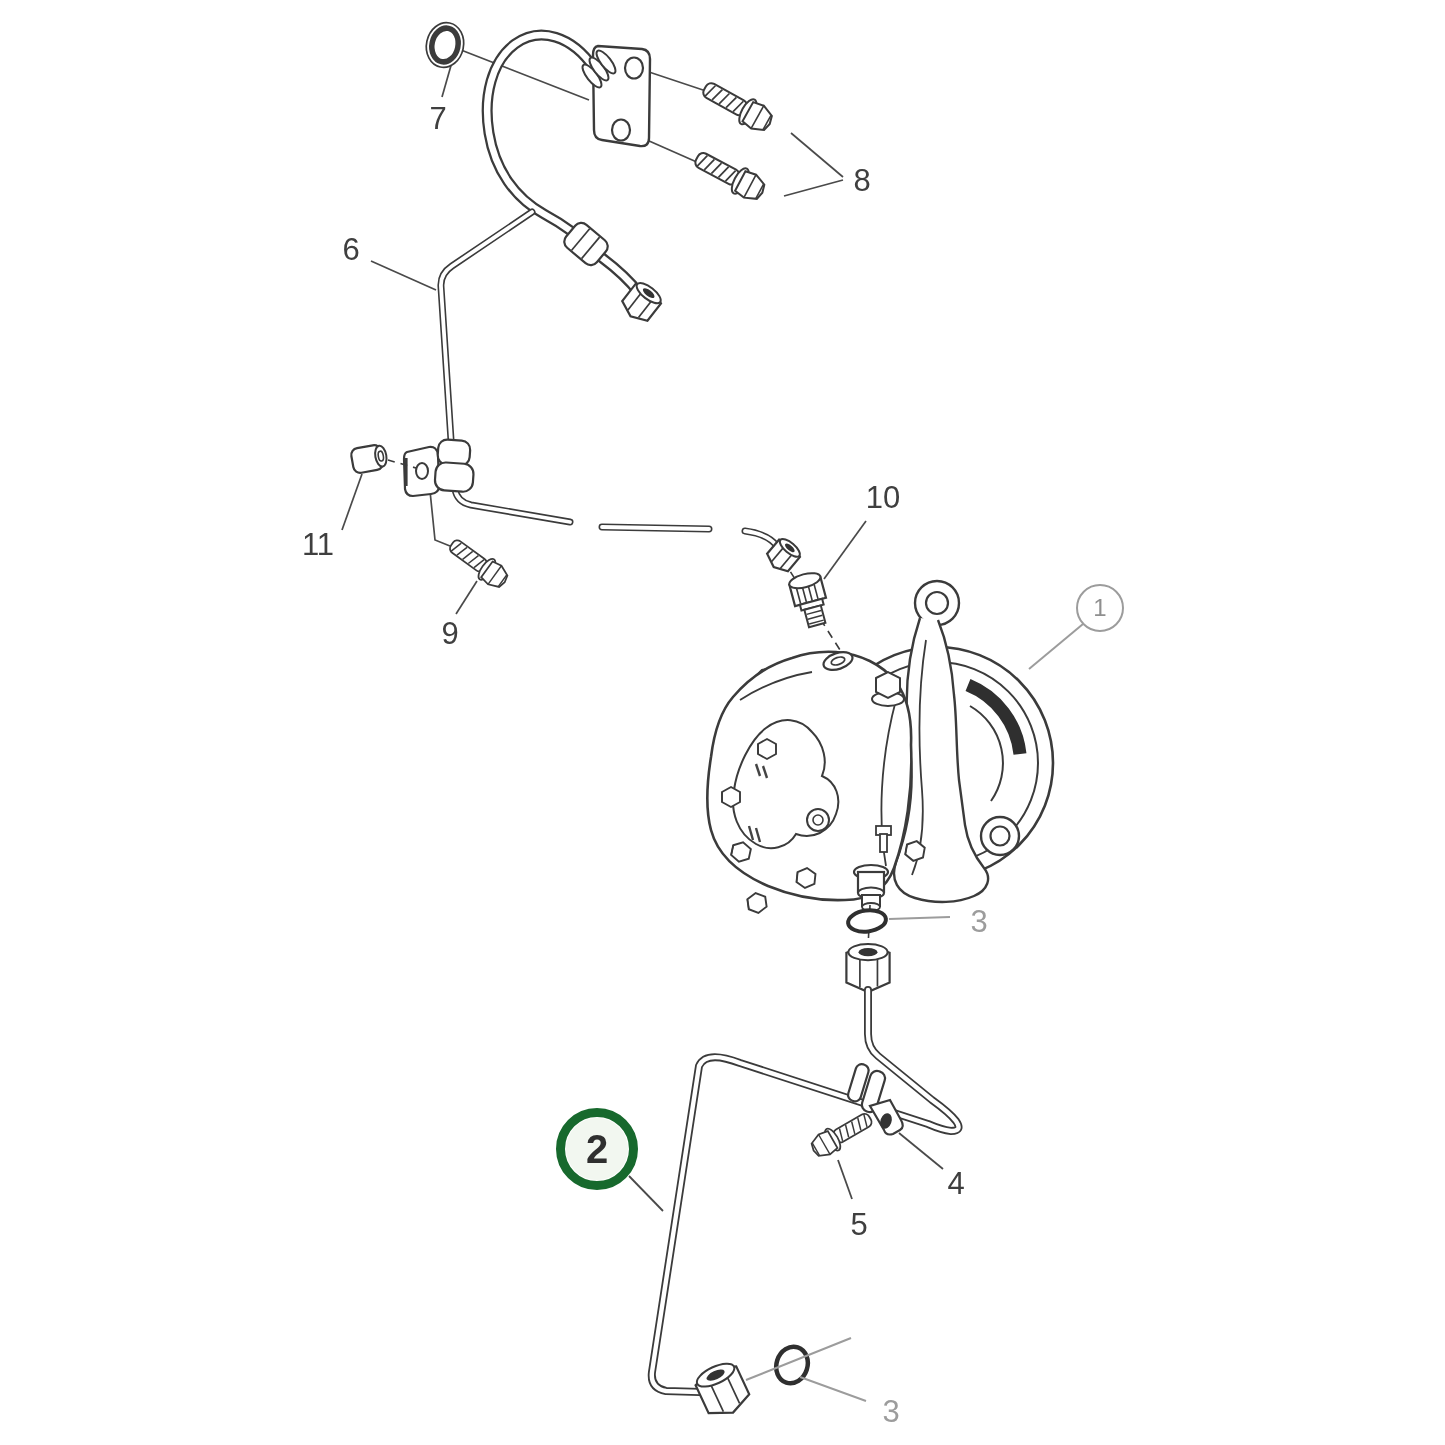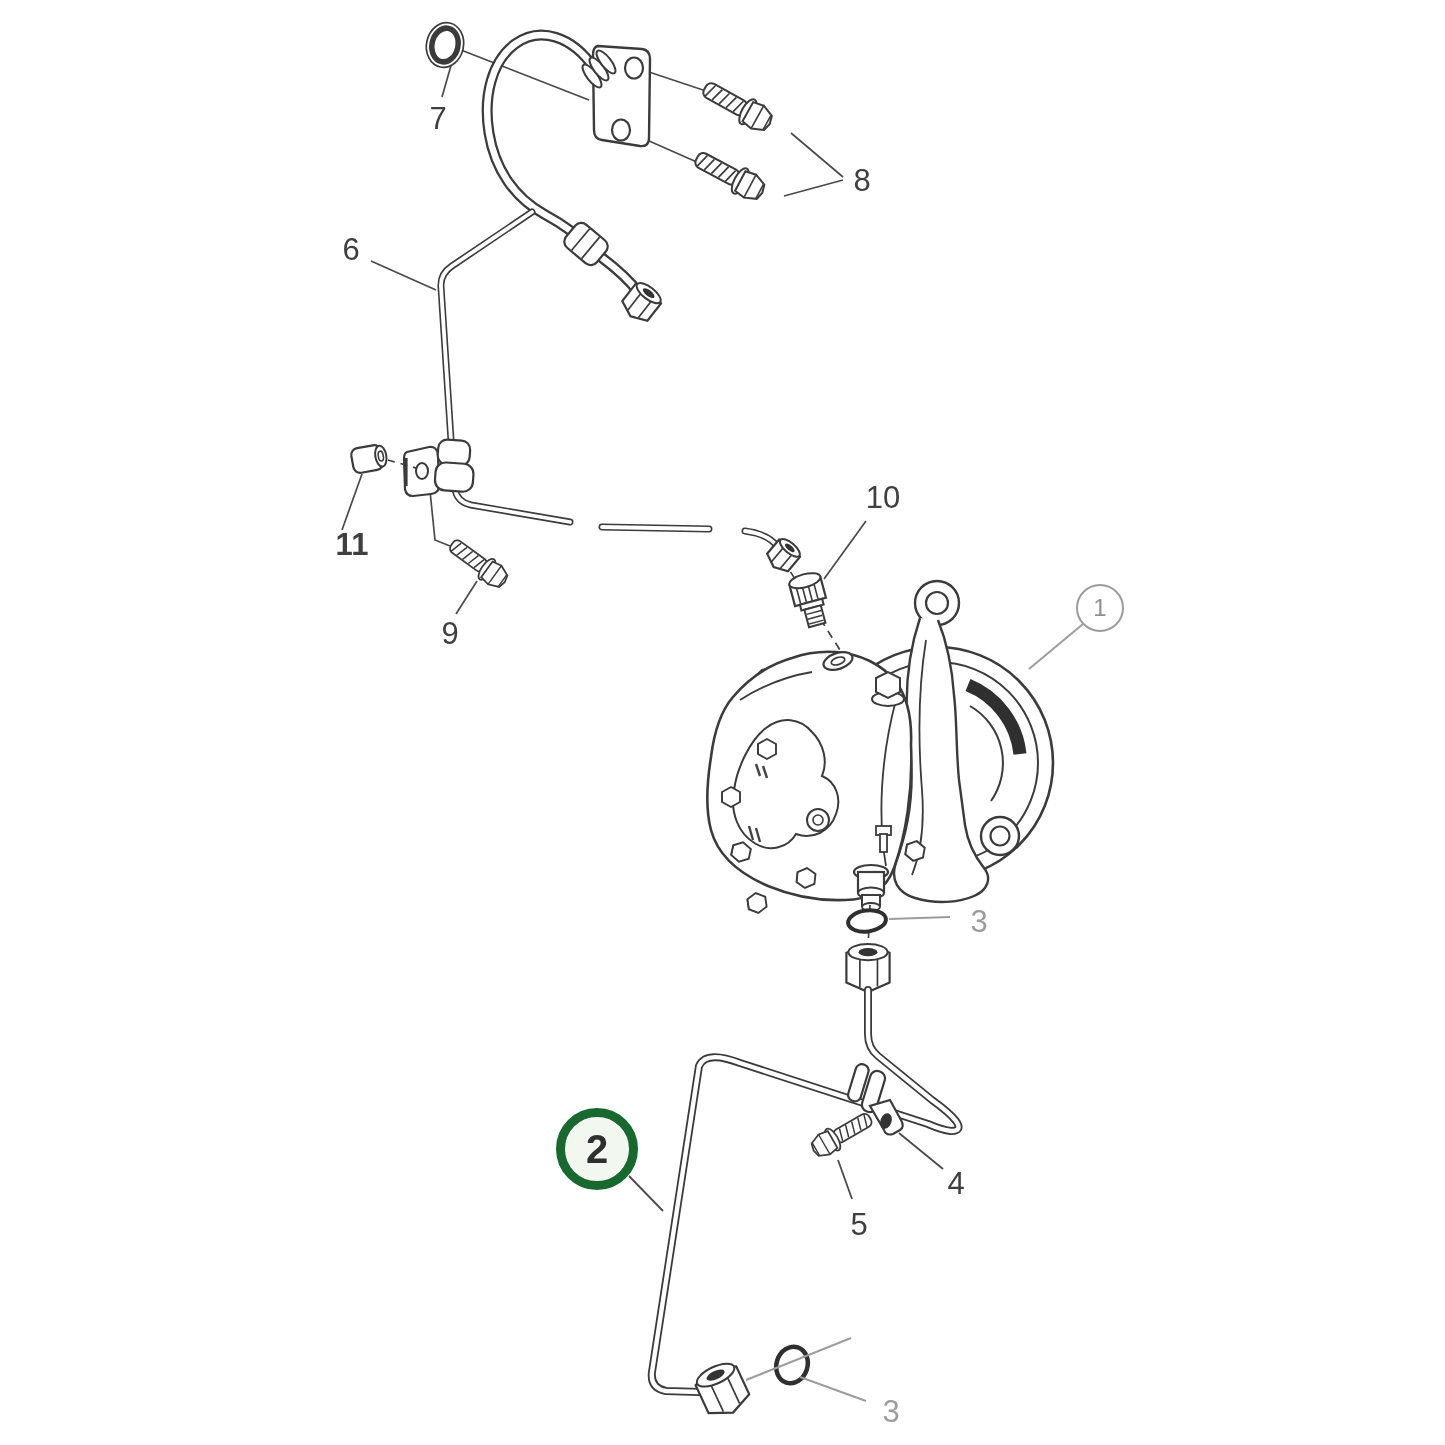--- a/index.html
+++ b/index.html
@@ -226,15 +226,15 @@
     </div>
 <div class="co muted" style="left:979px;top:921px;">3</div>
 <div class="co muted" style="left:891px;top:1411px;">3</div>
 <div class="co" style="left:956px;top:1183px;">4</div>
 <div class="co" style="left:859px;top:1224px;">5</div>
 <div class="co" style="left:351px;top:249px;">6</div>
 <div class="co" style="left:438px;top:118px;">7</div>
 <div class="co" style="left:862px;top:180px;">8</div>
 <div class="co" style="left:450px;top:633px;">9</div>
 <div class="co" style="left:883px;top:497px;">10</div>
-<div class="co" style="left:352px;top:544px;font-weight:bold;">11</div>
+<div class="co" style="left:318px;top:544px;">11</div>
 
 </div>
 
 </body></html>

